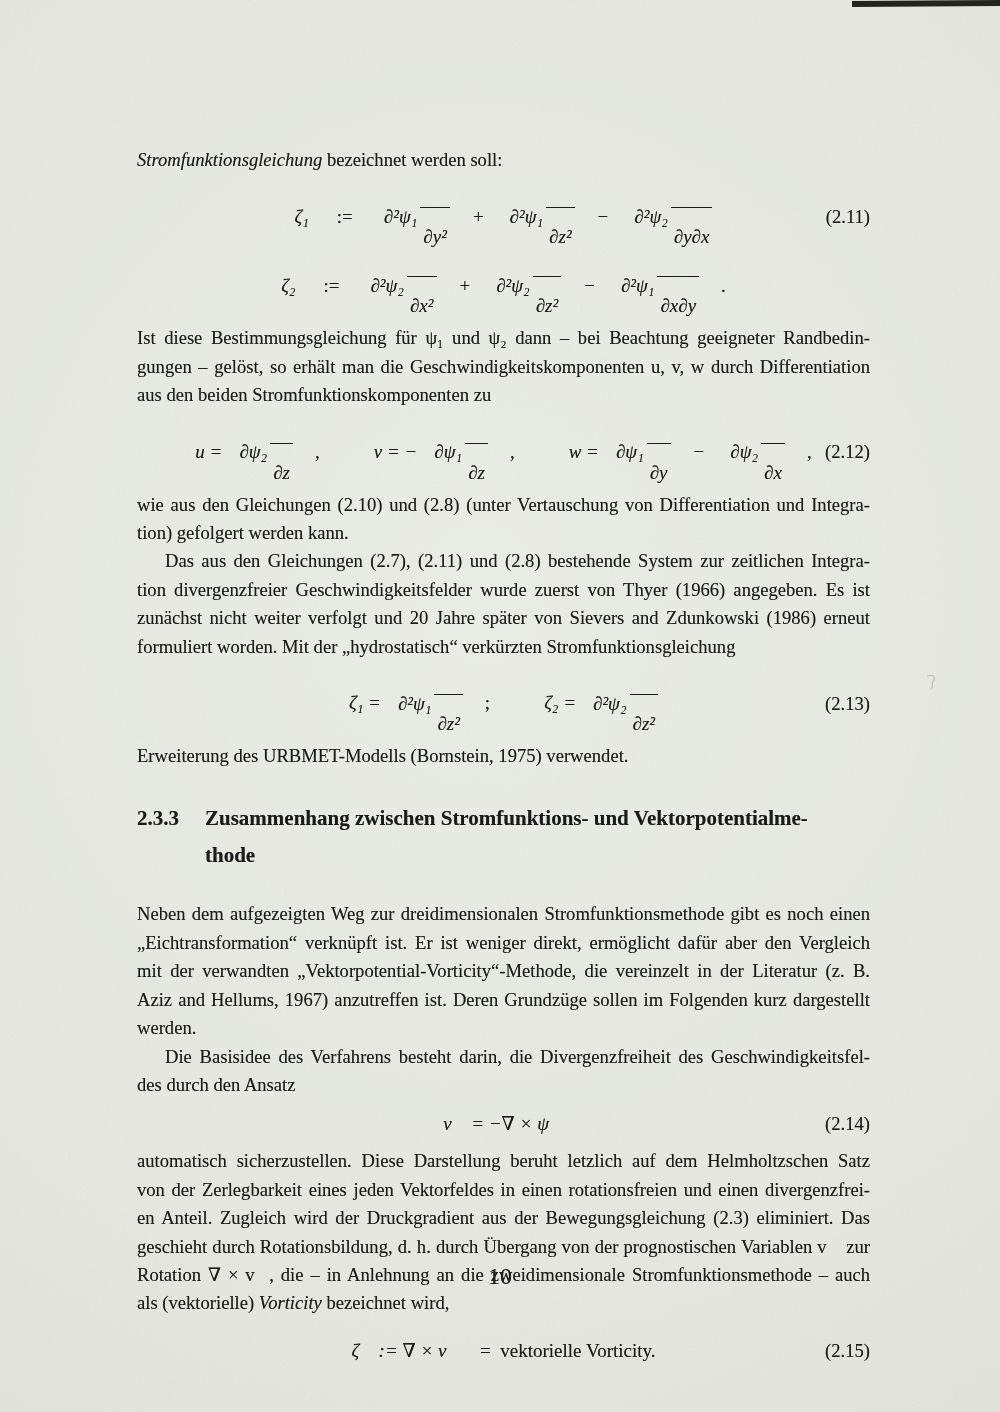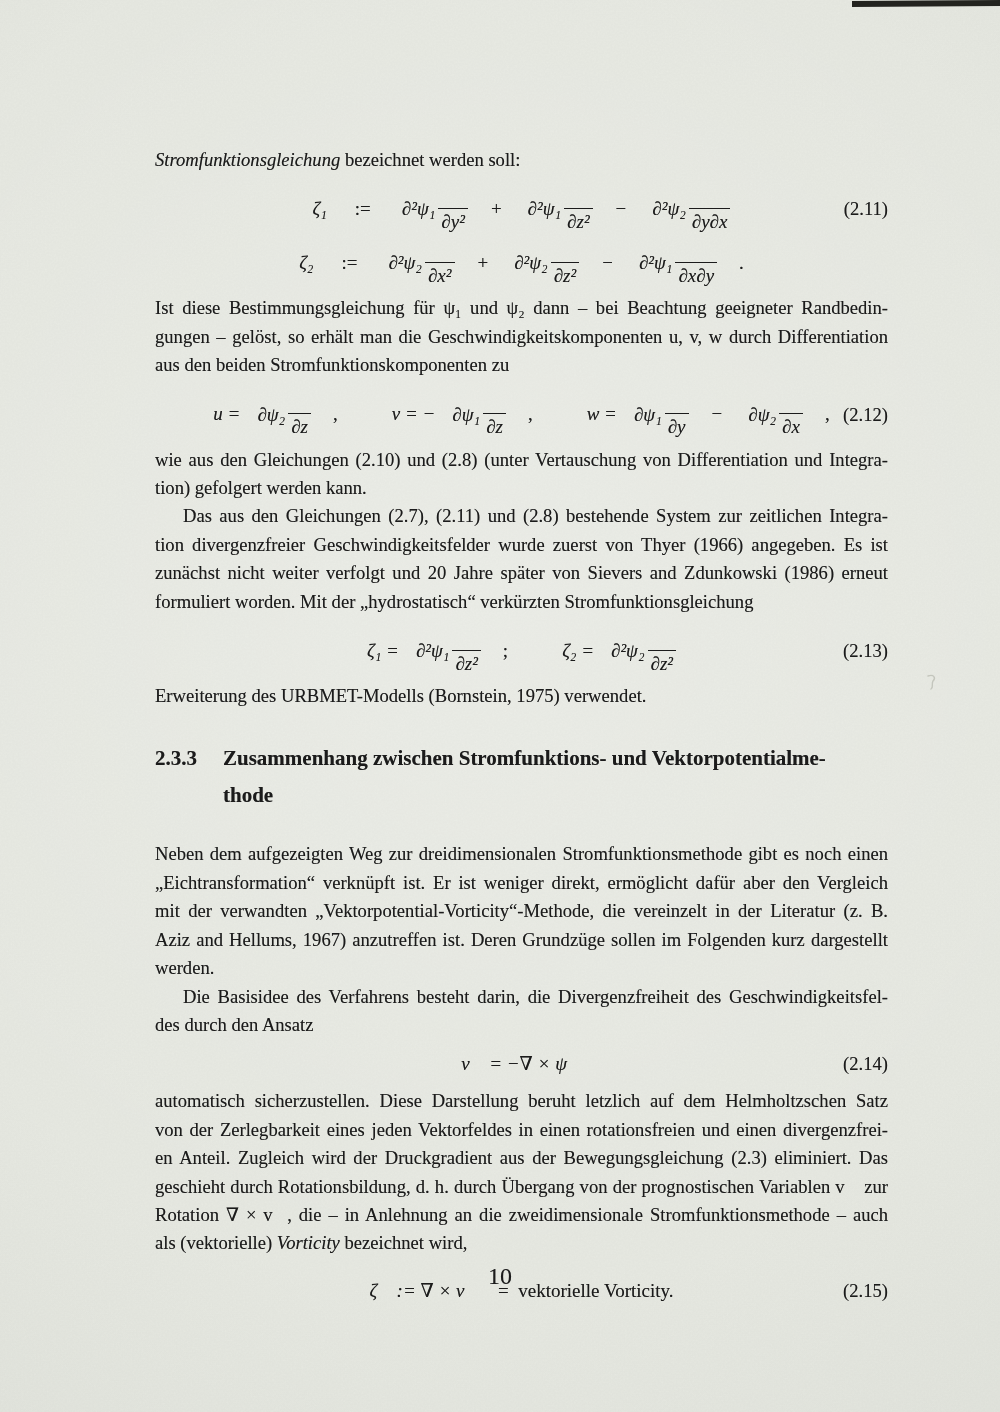--- a/index.html
+++ b/index.html
@@ -20,21 +20,21 @@
   }
   .grain{position:absolute;inset:0;pointer-events:none;}
   .edge-top{
     position:absolute;top:0;right:0;width:148px;height:6px;
     background:#23231f;
     transform:skewY(-0.4deg);transform-origin:right top;
   }
   .squiggle{position:absolute;left:922px;top:672px;pointer-events:none;opacity:.55;}
 
   .content{
-    position:absolute;left:155px;top:146px;width:733px;
+    position:absolute;left:137px;top:146px;width:733px;
     font-size:18.6px;line-height:28.4px;
     text-shadow:0 0 0.5px rgba(25,25,25,0.45);
   }
   .line{text-align:justify;text-align-last:justify;white-space:nowrap;}
   .line.last{text-align-last:left;}
   .line.indent{text-indent:28px;}
   em{font-style:italic;}
 
   
   .eq{margin:12px 0 8px 0;}
@@ -47,21 +47,21 @@
   }
   .eqrow + .eqrow{margin-top:8px;}
   .mi{font-style:italic;}
   .rel{margin:0 14px;font-style:normal;}
   .op{margin:0 9px;font-style:normal;}
   .tail{margin-left:8px;}
   .frac{
     display:inline-flex;flex-direction:row;align-items:center;
     font-style:italic;line-height:21px;vertical-align:middle;
   }
-  .frac .den{border-top:1.4px solid #1b1b1b;padding:2px 3px 0 3px;margin-top:21px;}
+  .frac .den{border-top:1.4px solid #1b1b1b;padding:18px 3px 0 3px;margin-top:21px;}
   .frac .num{padding:0 3px 1px 3px;}
   .eqlabel{
     position:absolute;right:0;top:50%;transform:translateY(-50%);
     font-style:normal;font-size:18.6px;
   }
   .gap{display:inline-block;width:26px;}
 
   
   .heading{
     display:flex;

